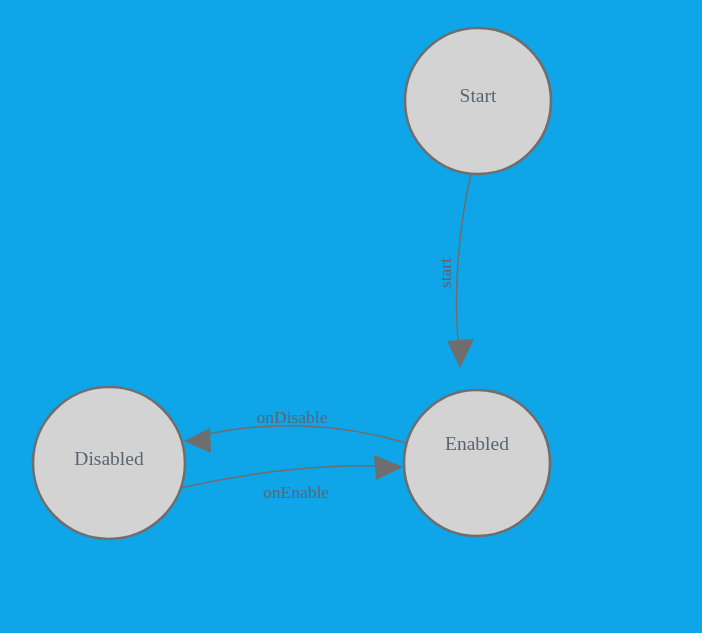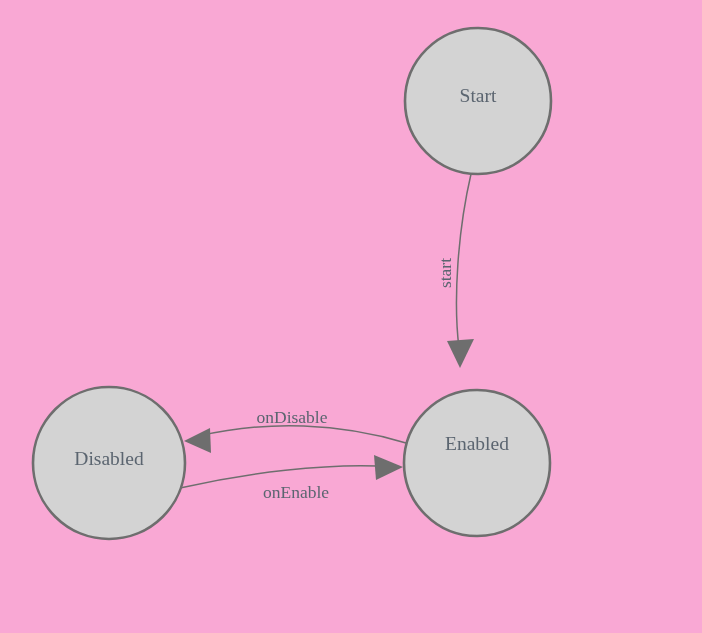--- a/index.html
+++ b/index.html
@@ -7,21 +7,21 @@
     padding: 0;
     background: #ffffff;
   }
   body {
     font-family: "Liberation Serif", "DejaVu Serif", serif;
   }
   #canvas {
     position: relative;
     width: 702px;
     height: 633px;
-    background: #f9a8d4;
+    background: #0ea5e9;
     overflow: hidden;
   }
   #diagram-svg {
     position: absolute;
     top: 0;
     left: 0;
     width: 702px;
     height: 633px;
   }
   .node-circle {

